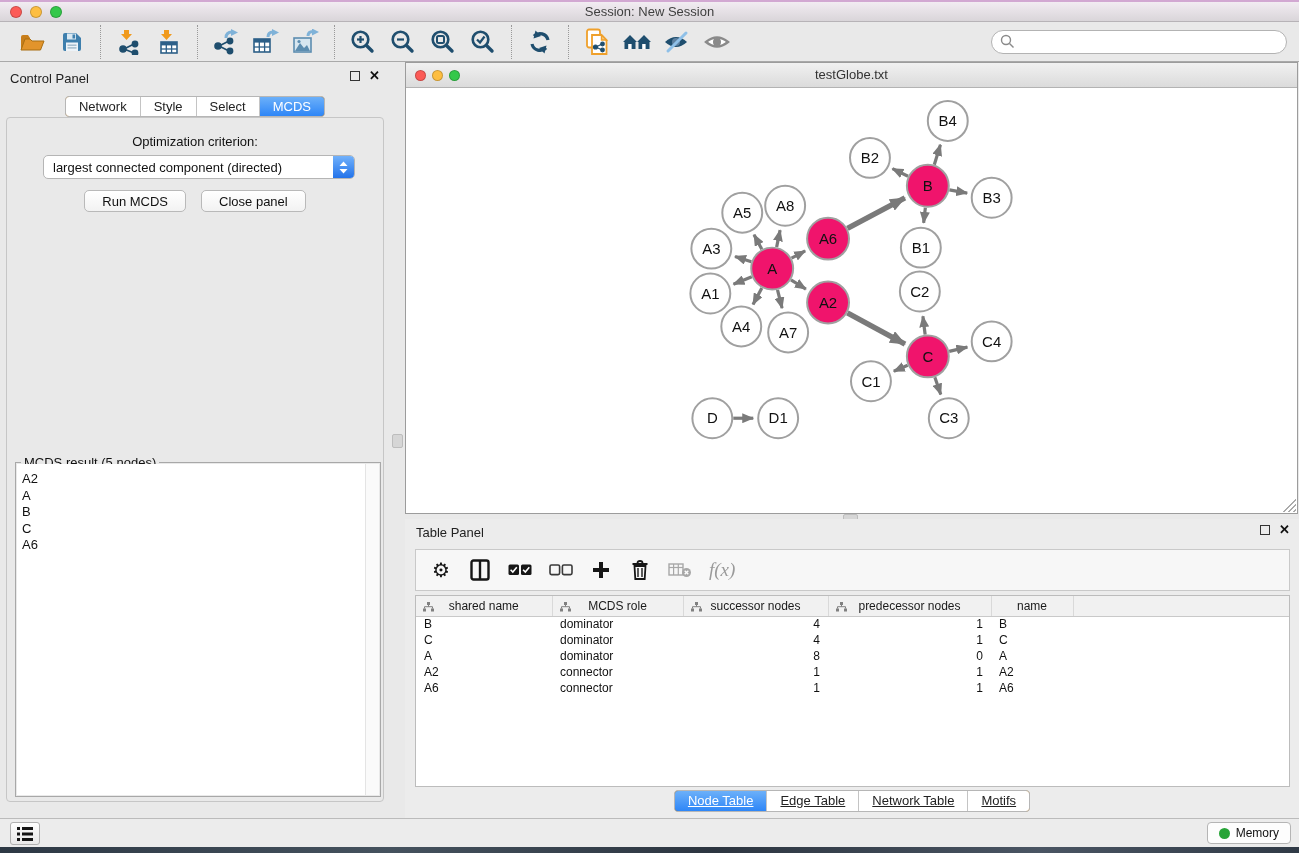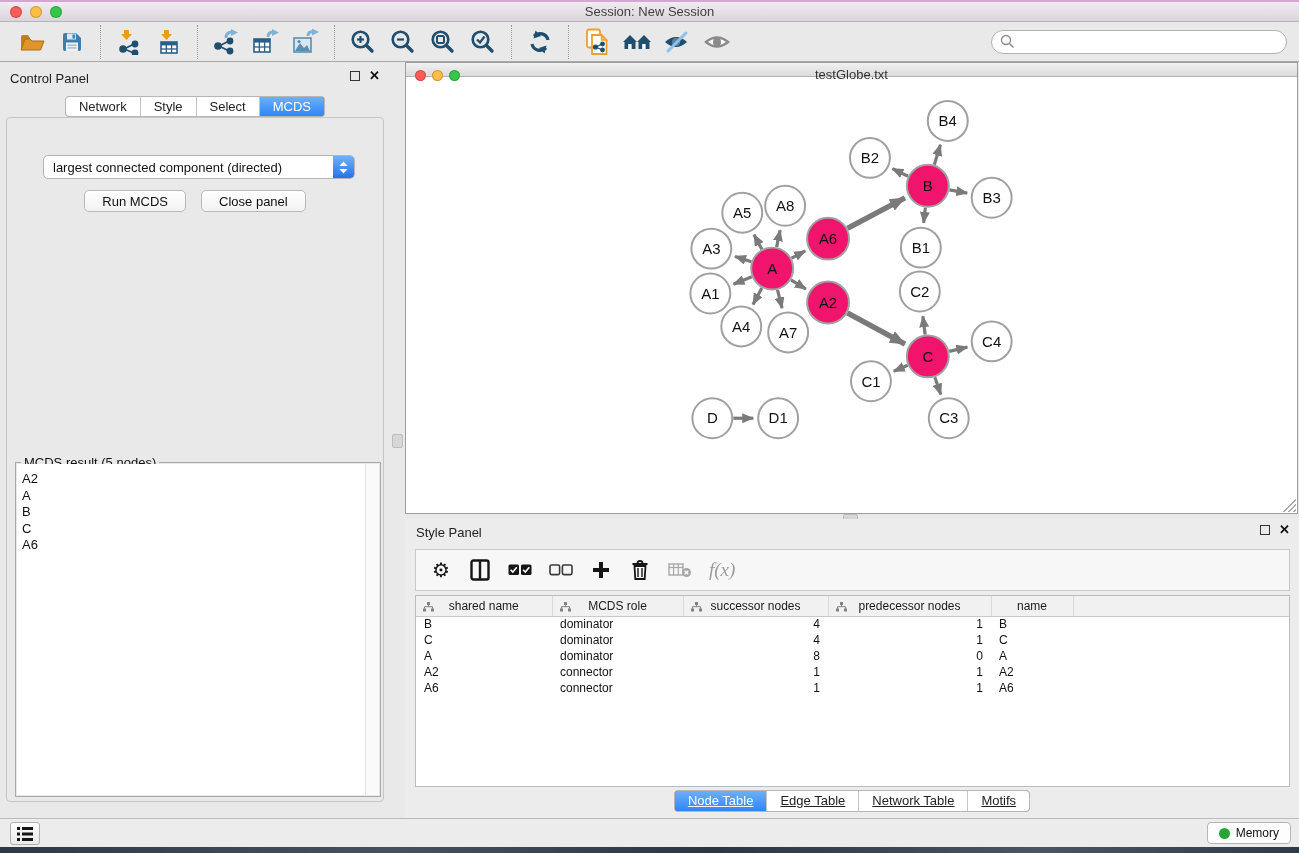--- a/index.html
+++ b/index.html
@@ -66,21 +66,21 @@
 
   
   .v-split-dimple { position:absolute; left:392px; top:372px; width:11px; height:14px;
     background:#d6d6d6; border:1px solid #bdbdbd; border-radius:2px; }
   .h-split-dimple { position:absolute; left:843px; top:452px; width:15px; height:8px;
     background:#d6d6d6; border:1px solid #bdbdbd; border-radius:2px; }
 
   
   .net-window { position:absolute; left:405px; top:0; width:893px; height:452px; background:#fff;
     border:1px solid #9c9c9c; }
-  .net-titlebar { position:relative; height:14px; background:linear-gradient(#f1f1f1,#dbdbdb);
+  .net-titlebar { position:relative; height:25px; background:linear-gradient(#f1f1f1,#dbdbdb);
     border-bottom:1px solid #b3b3b3; }
   .net-titlebar .title { text-align:center; font-size:13px; line-height:24px; color:#333; }
   .net-titlebar .lights { top:7px; left:9px; }
   .net-canvas { position:absolute; top:26px; left:0; right:0; bottom:0; background:#fff; }
   .net-canvas svg { width:100%; height:100%; display:block; }
   .resize-grip { position:absolute; right:1px; bottom:1px; width:13px; height:13px;
     background:
       linear-gradient(135deg, transparent 48%, #aaa 48%, #aaa 54%, transparent 54%,
       transparent 68%, #aaa 68%, #aaa 74%, transparent 74%, transparent 88%, #aaa 88%, #aaa 94%, transparent 94%); }
 
@@ -306,20 +306,21 @@
       </div>
       <div class="cp-tabs">
         <div class="seg">
           <button class="segb">Network</button>
           <button class="segb">Style</button>
           <button class="segb">Select</button>
           <button class="segb active">MCDS</button>
         </div>
       </div>
       <div class="cp-content">
+        <div class="opt-label">Optimization criterion:</div>
         <div class="opt-select">
           <span class="val">largest connected component (directed)</span>
           <span class="opt-stepper">
             <svg width="9" height="6" viewBox="0 0 9 6">
                 <path d="M0.5 5 L4.5 0.5 L8.5 5 Z" fill="#fff"></path>
               </svg>
             <svg width="9" height="6" viewBox="0 0 9 6">
                 <path d="M0.5 1 L4.5 5.5 L8.5 1 Z" fill="#fff"></path>
               </svg>
           </span>
@@ -467,21 +468,21 @@
               <text x="372" y="330" text-anchor="middle" dy="0.35em" font-size="15" fill="#111111" font-family="&quot;Liberation Sans&quot;, sans-serif">D1</text>
             </g>
           </svg>
       </div>
       <div class="resize-grip"></div>
     </div>
 
     <div class="h-split-dimple"></div>
 
     <div class="table-panel">
-      <div class="tp-title">Style Panel</div>
+      <div class="tp-title">Table Panel</div>
       <div class="panel-ctl" style="right:9px; top:6px;">
         <span class="float-box"></span>
         <span class="close-x">✕</span>
       </div>
 
       <div class="tp-toolbar">
         <div class="tico">
           <span class="gear-glyph">⚙</span>
         </div>
         <div class="tico">

